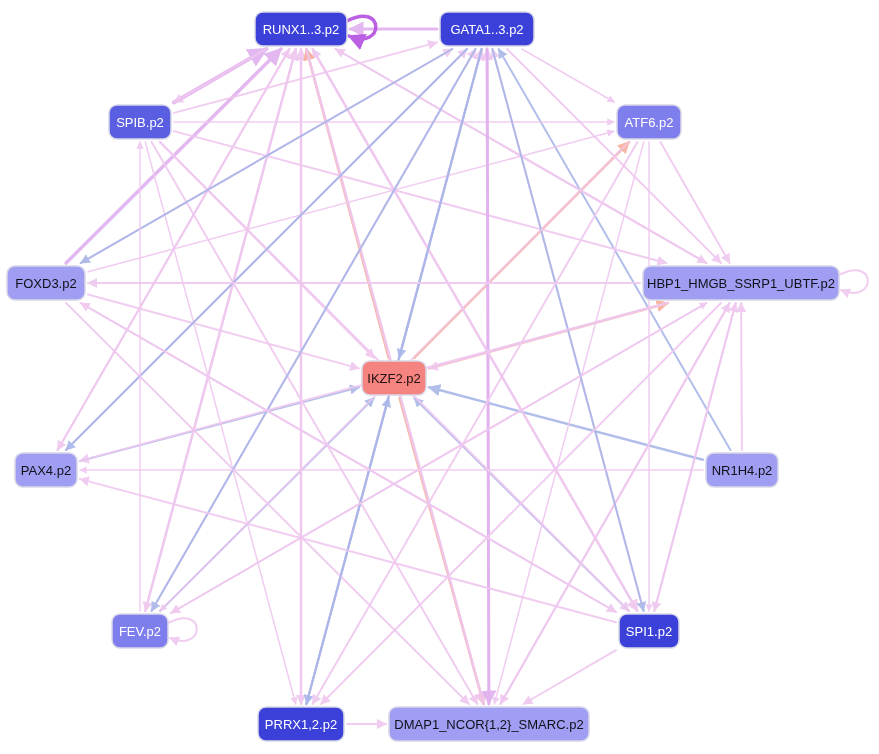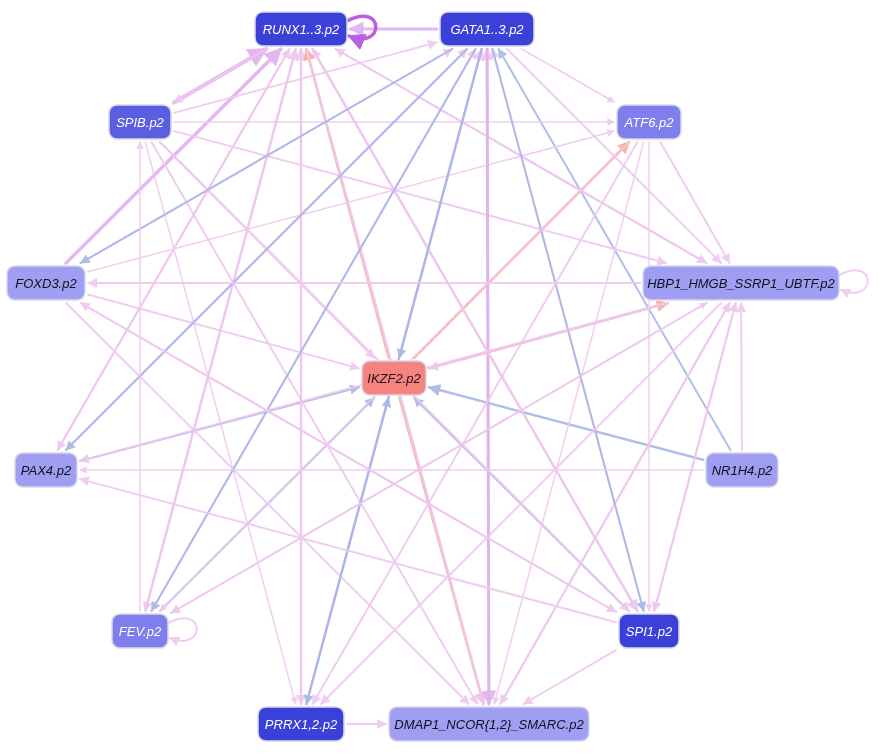--- a/index.html
+++ b/index.html
@@ -3,21 +3,20 @@
 <meta charset="utf-8">
 <style>
   html, body { margin: 0; padding: 0; background: #ffffff; }
   .canvas-wrap {
     position: relative;
     width: 879px;
     height: 754px;
     background: #ffffff;
     overflow: hidden;
     font-family: "Liberation Sans", sans-serif;
-    font-style: italic;
   }
   svg { display: block; }
   .node-label {
     font-family: "Liberation Sans", sans-serif;
     font-size: 13px;
     pointer-events: none;
   }
   .graph-node rect { cursor: pointer; }
 </style>
 </head>

